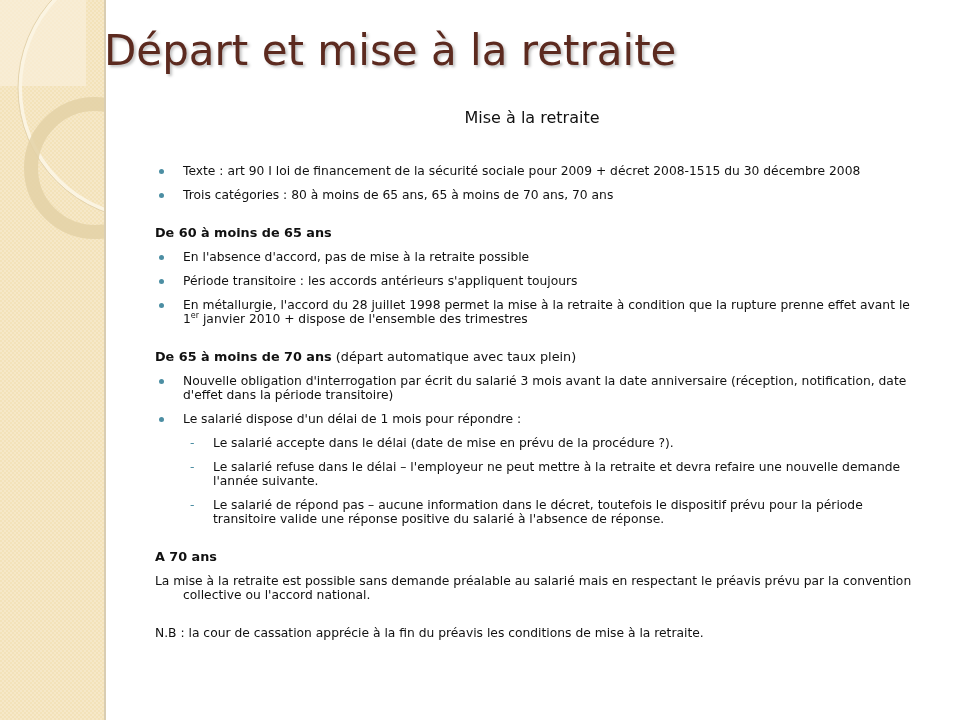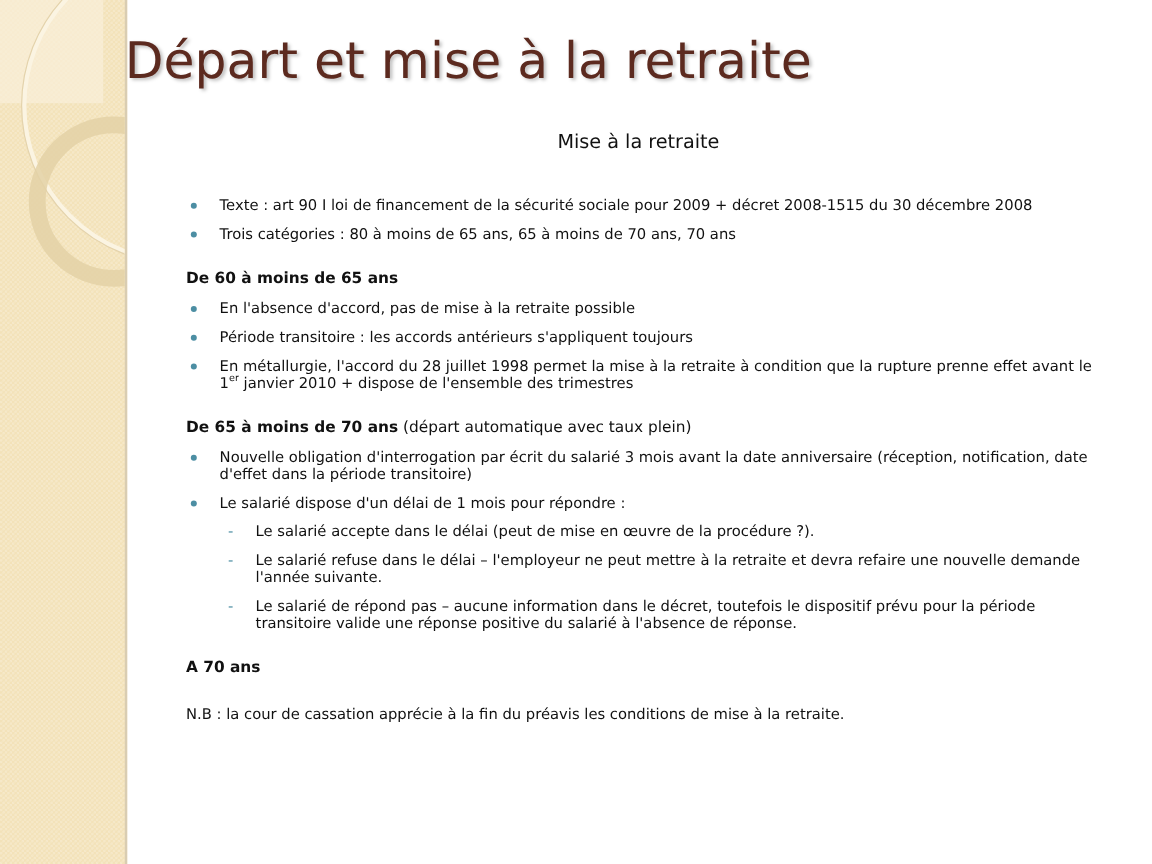--- a/index.html
+++ b/index.html
@@ -106,31 +106,32 @@
   <div class="bullet-row">
     <span class="dot"></span>
     <span>Nouvelle obligation d'interrogation par écrit du salarié 3 mois avant la date anniversaire (réception, notification, date d'effet dans la période transitoire)</span>
   </div>
   <div class="bullet-row">
     <span class="dot"></span>
     <span>Le salarié dispose d'un délai de 1 mois pour répondre :</span>
   </div>
   <div class="dash-row">
     <span class="dash">-</span>
-    <span>Le salarié accepte dans le délai (peut de mise en œuvre de la procédure ?).</span>
+    <span>Le salarié accepte dans le délai (date de mise en prévu de la procédure ?).</span>
   </div>
   <div class="dash-row">
     <span class="dash">-</span>
     <span>Le salarié refuse dans le délai – l'employeur ne peut mettre à la retraite et devra refaire une nouvelle demande l'année suivante.</span>
   </div>
   <div class="dash-row">
     <span class="dash">-</span>
     <span>Le salarié de répond pas – aucune information dans le décret, toutefois le dispositif prévu pour la période transitoire valide une réponse positive du salarié à l'absence de réponse.</span>
   </div>
 
   <div class="gap"></div>
 
   <div class="heading">A 70 ans</div>
+  <div class="para">La mise à la retraite est possible sans demande préalable au salarié mais en respectant le préavis prévu par la convention collective ou l'accord national.</div>
 
   <div class="gap"></div>
 
   <div class="para">N.B : la cour de cassation apprécie à la fin du préavis les conditions de mise à la retraite.</div>
 </div>
 
 </body></html>

